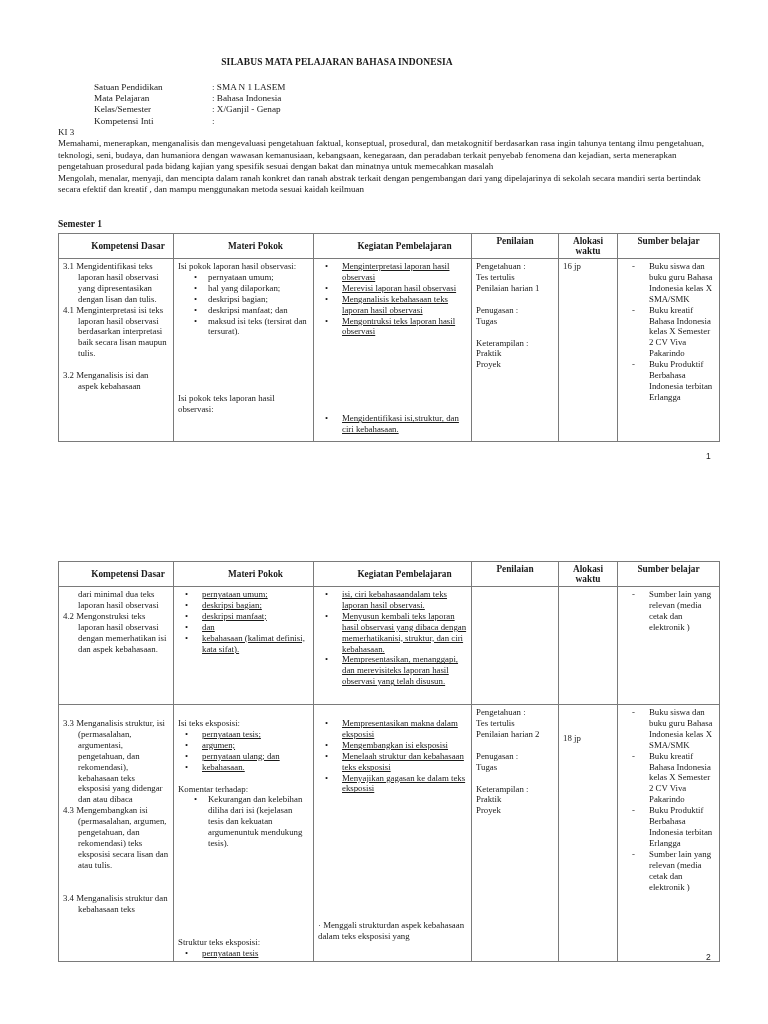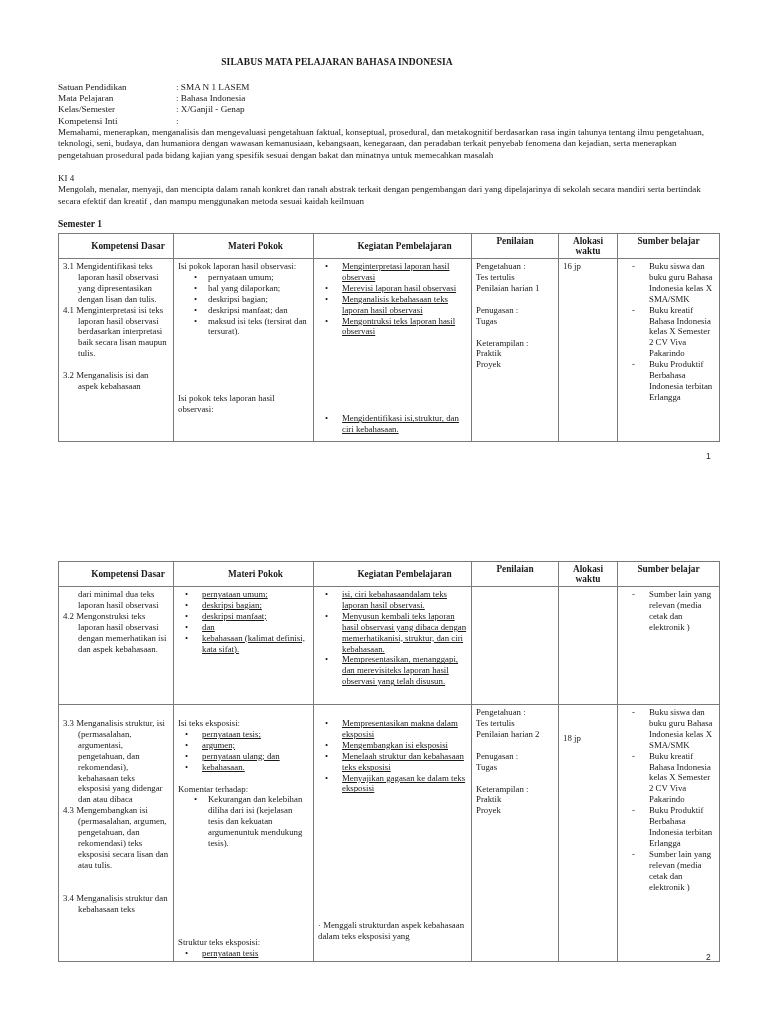--- a/index.html
+++ b/index.html
@@ -1,21 +1,21 @@
 <!DOCTYPE html>
 <html><head>
 <meta charset="utf-8">
 <style>
   html, body { margin:0; padding:0; background:#ffffff; }
   body { width:768px; height:1024px; position:relative; overflow:hidden;
          font-family:"Liberation Serif","DejaVu Serif",serif; color:#1a1a1a; }
   .abs { position:absolute; }
   .title { left:0; width:674px; top:57px; text-align:center; font-weight:bold; font-size:9.5px; letter-spacing:0.1px; }
   .meta { left:58px; top:82px; font-size:9.2px; line-height:11.2px; }
-  .meta .row { display:flex; height:11.2px; }
+  .meta .row { display:flex; height:11.2px;margin-left:36px; }
   .meta .k { width:118px; }
   .ki { left:58px; font-size:9px; line-height:11.3px; width:660px; }
   .sem { left:58px; top:219px; font-weight:bold; font-size:9.5px; }
   table.grid { position:absolute; border-collapse:collapse; table-layout:fixed; font-size:8.8px; line-height:10.9px; }
   table.grid td, table.grid th { border:1px solid #7a7a7a; vertical-align:top; padding:2px 4px; }
   table.grid th { font-weight:bold; font-size:9.3px; line-height:10px; text-align:center; }
   table.grid th.mid { vertical-align:middle;padding-left:28px; }
   .hang { padding-left:15px; text-indent:-15px; }
   ul.b { margin:0; padding:0 0 0 30px; list-style:none; }
   ul.b li { position:relative; }
@@ -47,24 +47,24 @@
       <span class="k">Kelas/Semester</span>
       <span>: X/Ganjil - Genap</span>
     </div>
   <div class="row">
       <span class="k">Kompetensi Inti</span>
       <span>:</span>
     </div>
 </div>
 
 <div class="abs ki" style="top:127px;">
+  <div>KI 3</div>
   <div>Memahami, menerapkan, menganalisis dan mengevaluasi pengetahuan faktual, konseptual, prosedural, dan metakognitif berdasarkan rasa ingin tahunya  tentang ilmu pengetahuan, teknologi, seni, budaya, dan humaniora dengan wawasan kemanusiaan,  kebangsaan, kenegaraan, dan peradaban terkait penyebab fenomena dan kejadian, serta menerapkan pengetahuan prosedural pada bidang kajian yang spesifik sesuai dengan bakat dan minatnya untuk memecahkan masalah</div>
 </div>
 <div class="abs ki" style="top:173px;">
-  <div>KI 4</div>
   <div>Mengolah, menalar, menyaji, dan mencipta dalam ranah konkret dan ranah abstrak terkait dengan pengembangan dari yang dipelajarinya di sekolah secara mandiri serta bertindak secara efektif dan kreatif , dan mampu menggunakan metoda sesuai kaidah keilmuan</div>
 </div>
 
 <div class="abs sem">Semester 1</div>
 
 <table class="grid" style="left:58px; top:233px; width:661px;">
   <colgroup>
       <col style="width:115px">
       <col style="width:140px">
       <col style="width:158px">

